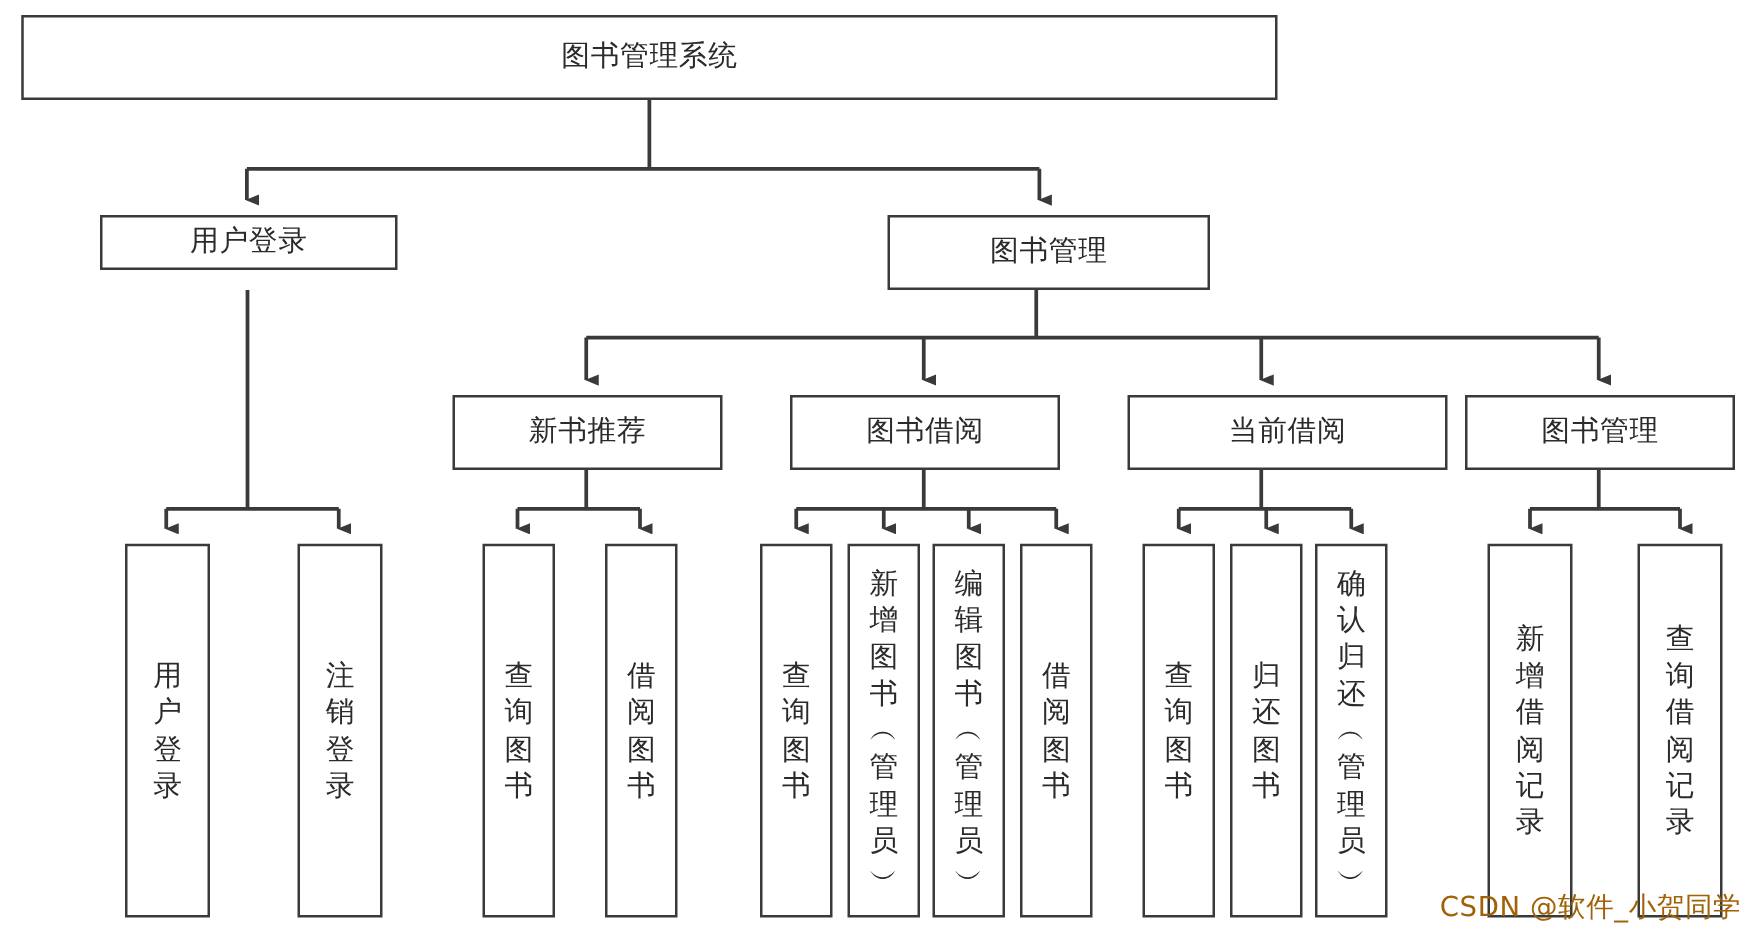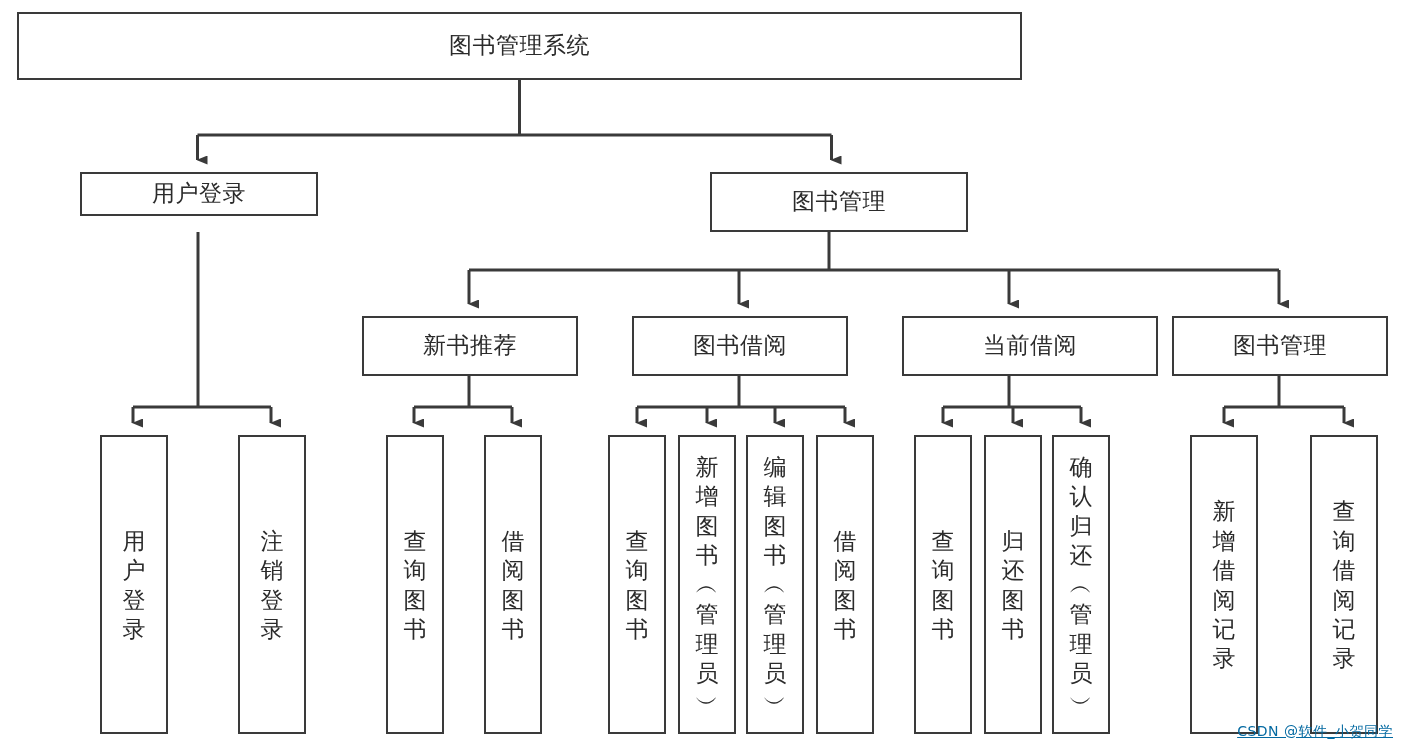--- a/index.html
+++ b/index.html
@@ -49,26 +49,25 @@
     word-break: break-all;
     white-space: pre-wrap;
   }
   .leaf-box .node-label-v {
     display: block;
   }
   #watermark {
     position: absolute;
     right: 12px;
     bottom: 6px;
-    font-size: 14px;
-    color: #0369a1;
+    font-size: 22px;
+    color: #a16207;
     letter-spacing: 0.5px;
     white-space: nowrap;
     pointer-events: none;
-    text-decoration: underline;
   }
 </style>
 </head>
 <body>
 
 <div id="diagram-root">
 
   <svg id="diagram-svg" viewBox="0 0 1405 747">
     <defs>
       <marker id="arrowhead" markerWidth="9" markerHeight="11" refX="4.5" refY="10" orient="auto" markerUnits="userSpaceOnUse">

